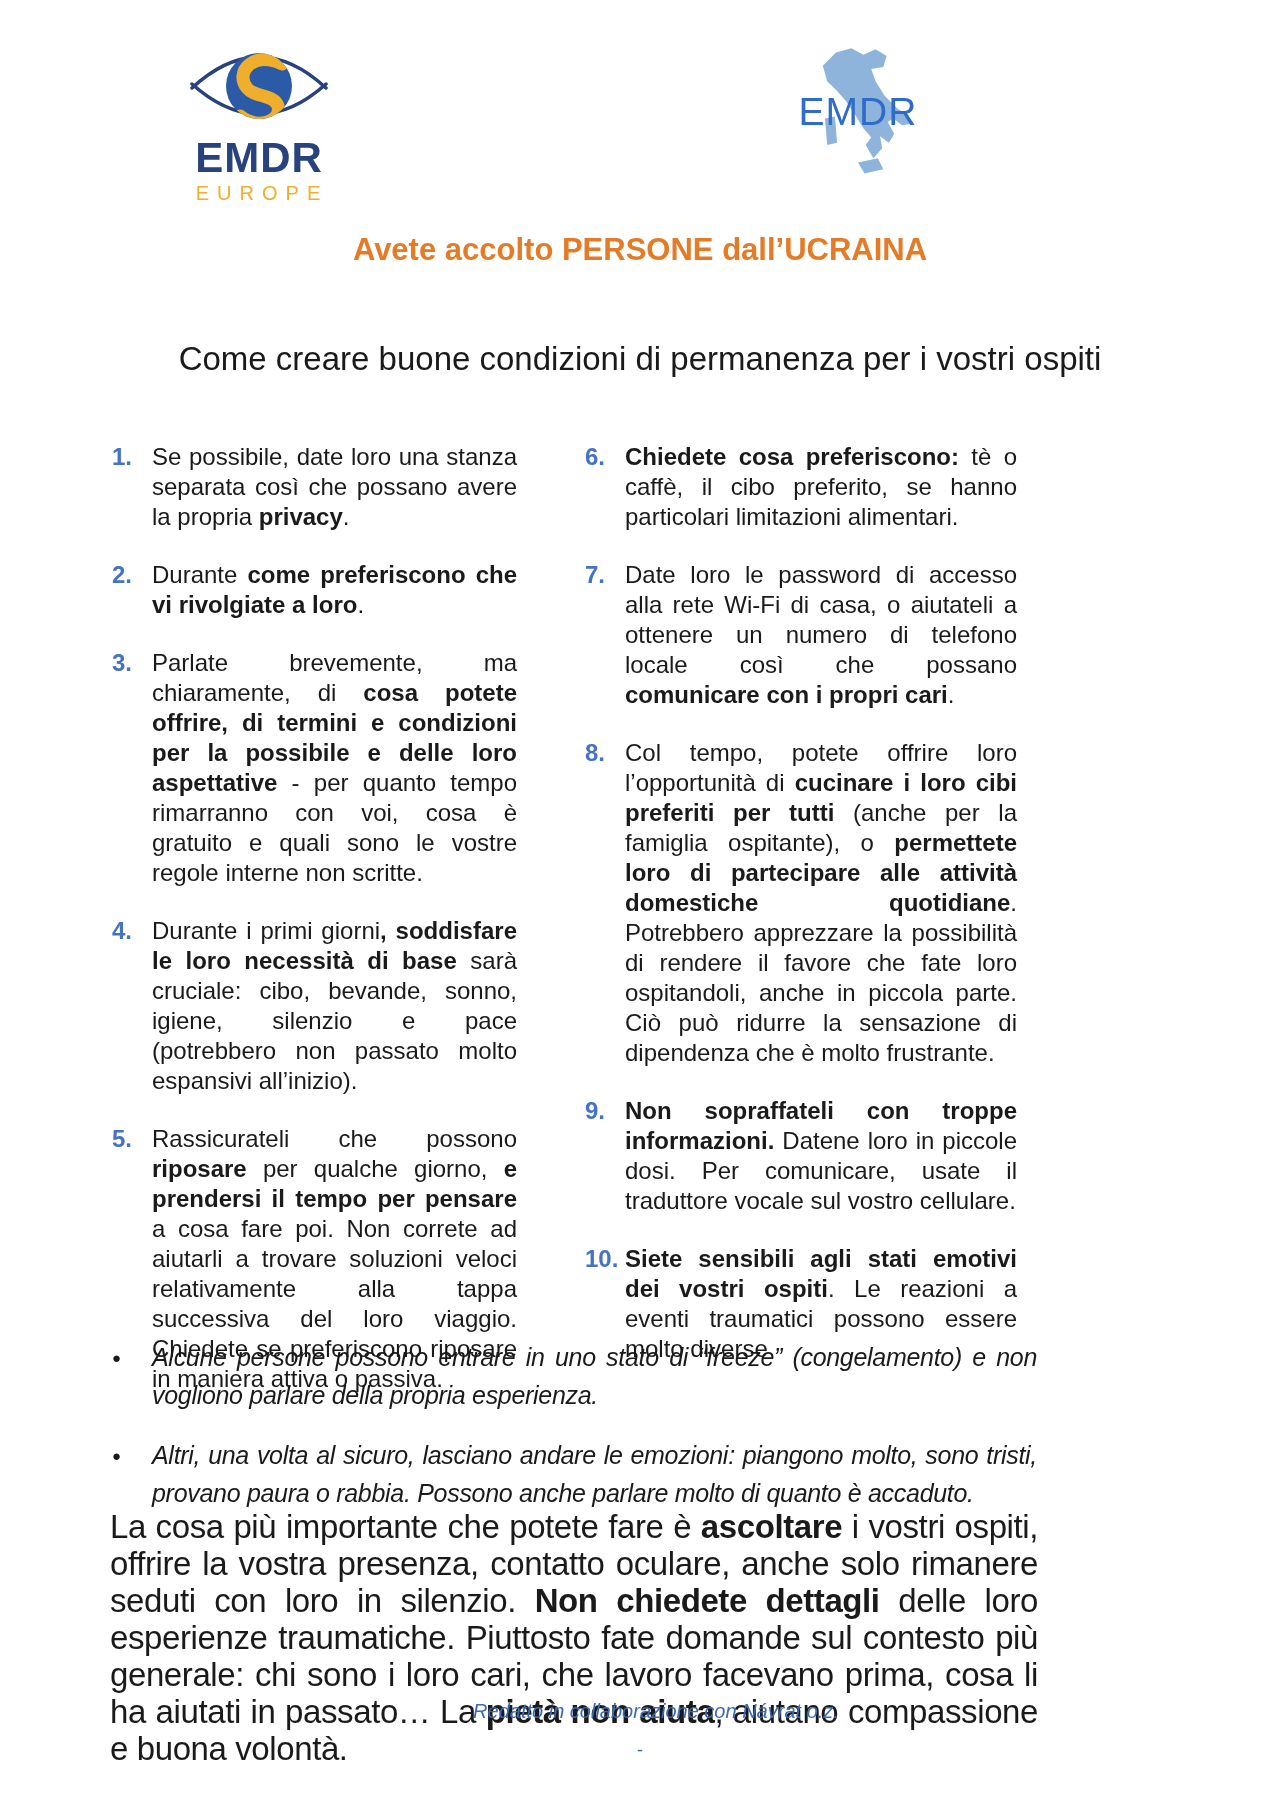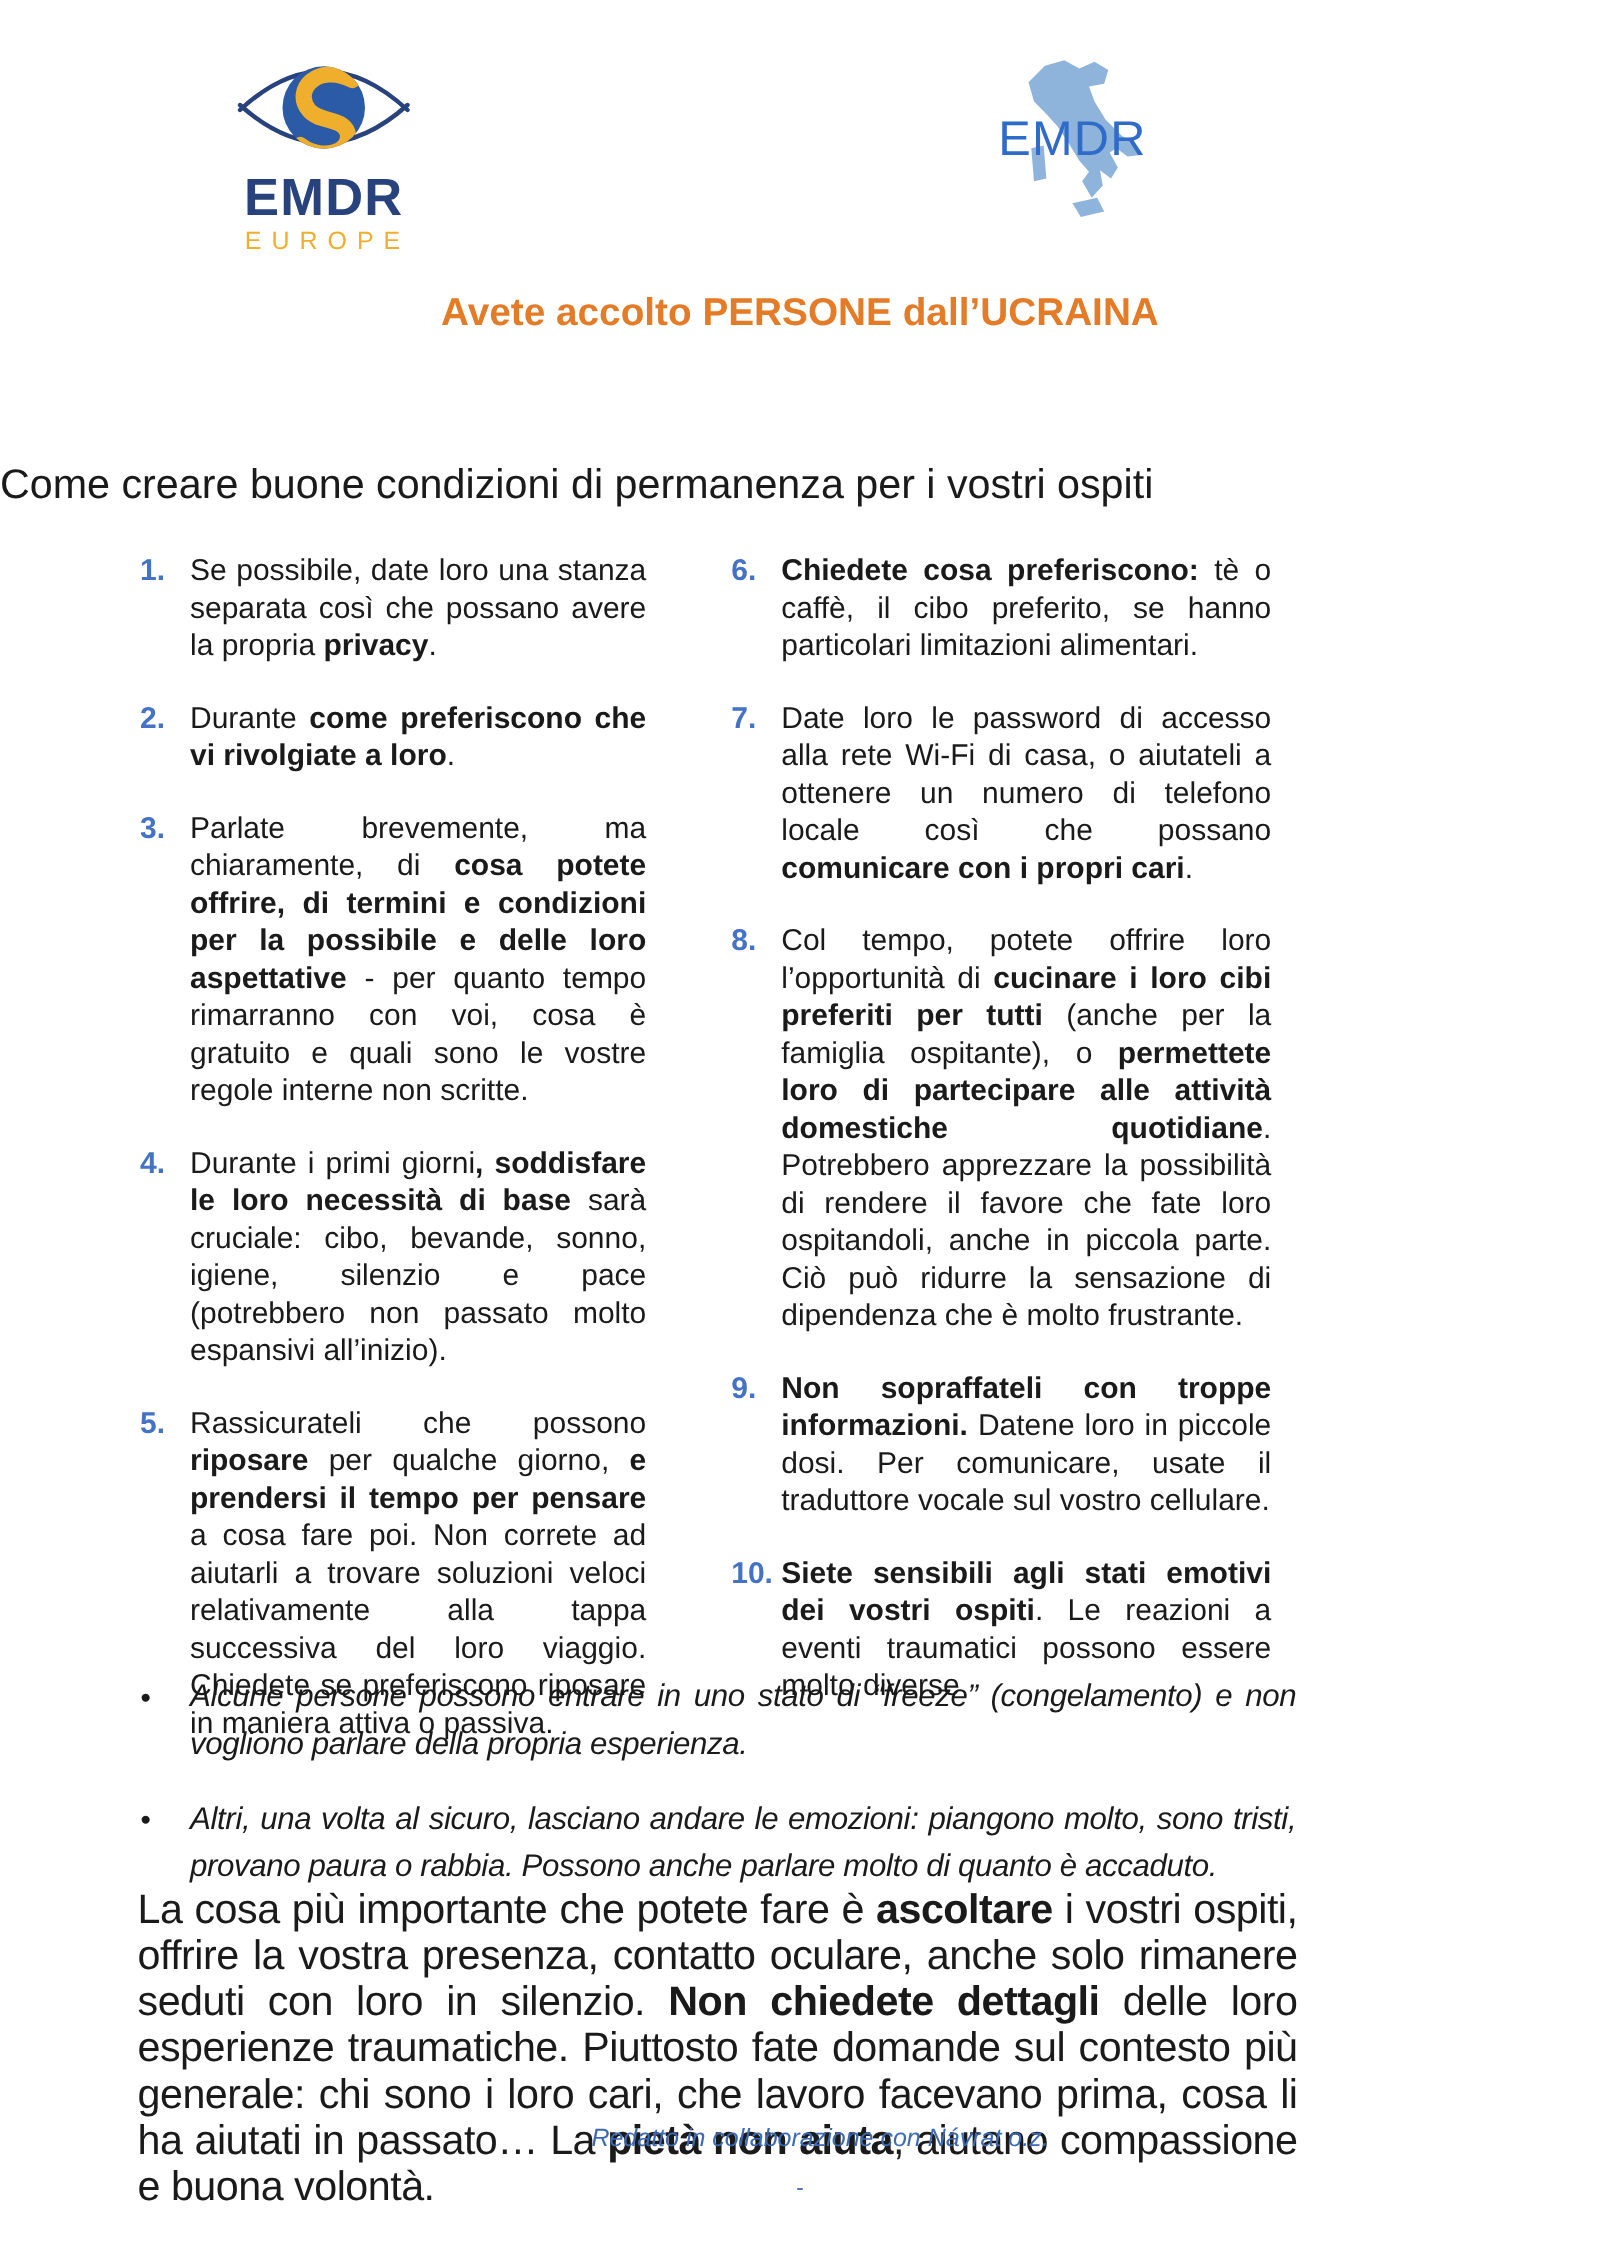--- a/index.html
+++ b/index.html
@@ -49,22 +49,22 @@
   }
 
   
   .doc-title {
     position: absolute; top: 232px; left: 0; width: 100%;
     text-align: center;
     font-size: 31px; font-weight: bold; color: var(--accent_orange);
   }
   .doc-subtitle {
     position: absolute; top: 340px; left: 0; width: 100%;
-    text-align: left;
-    font-size: 33px; color: var(--text_black); margin-top: 28px;
+    text-align: center;
+    font-size: 33px; color: var(--text_black);
   }
 
   
   .list-wrap {
     position: absolute; top: 442px; left: 112px; width: 905px;
     display: flex; gap: 68px;
   }
   .col { width: 405px; }
   .col.right { width: 432px; }
   .li { display: flex; margin-bottom: 28px; }

